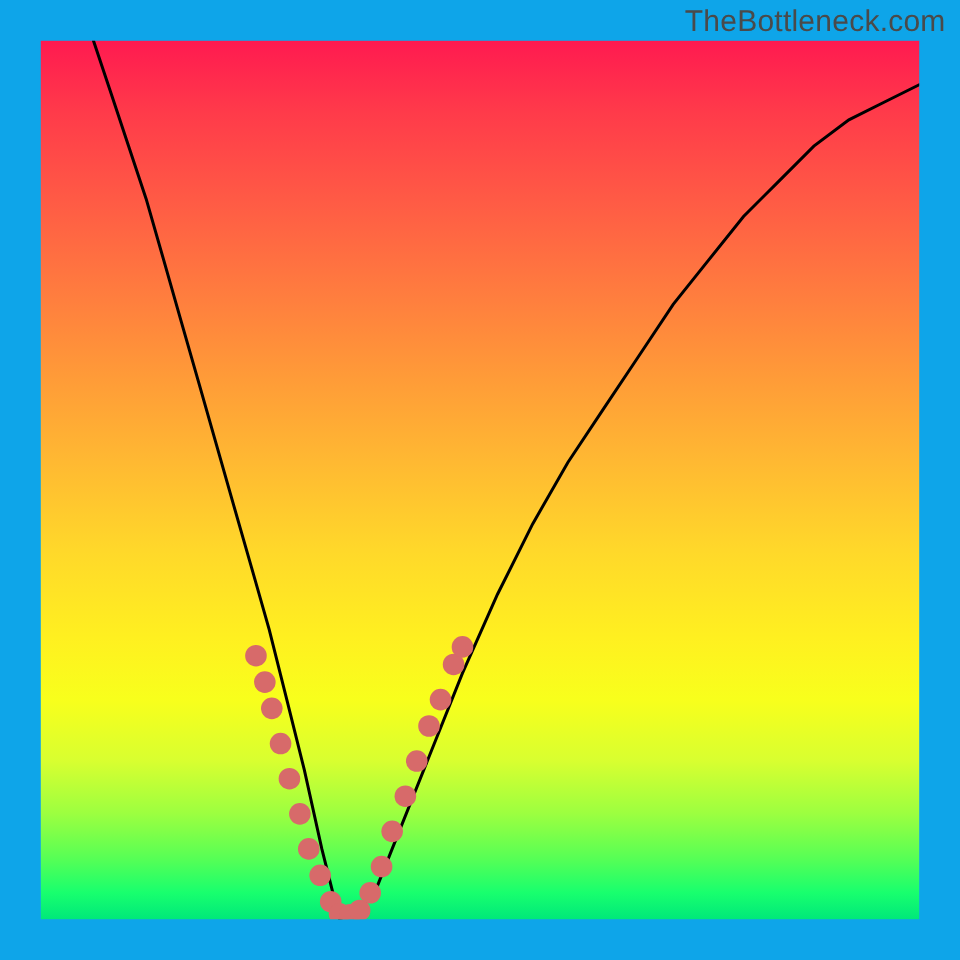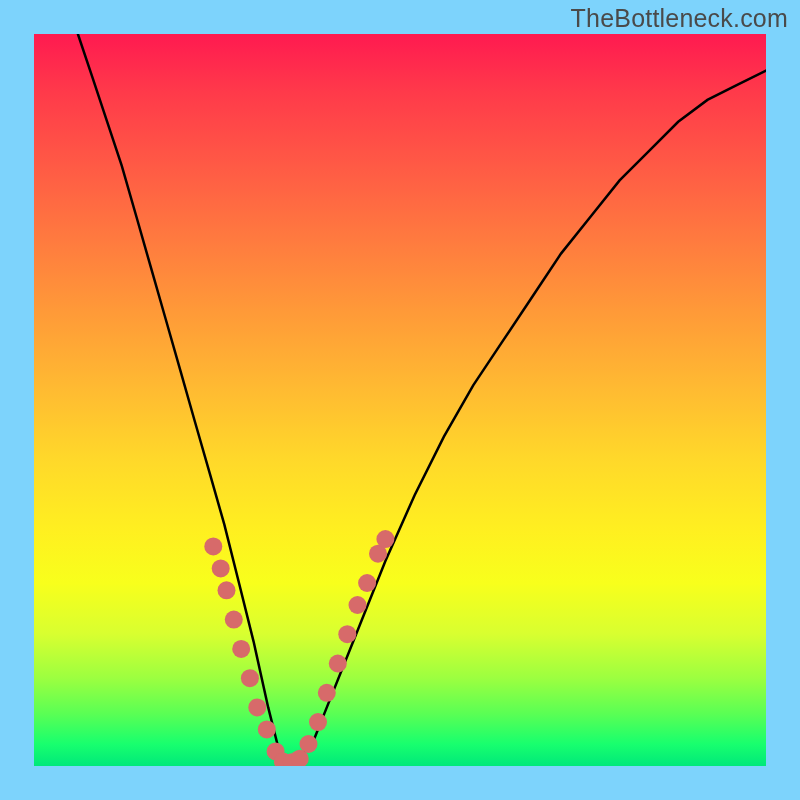--- a/index.html
+++ b/index.html
@@ -9,21 +9,21 @@
     height: 800px;
     background: #000;
     overflow: hidden;
     font-family: Arial, Helvetica, sans-serif;
   }
   .frame {
     position: absolute;
     left: 0; top: 0;
     width: 800px;
     height: 800px;
-    background: #7dd3fc;
+    background: #0ea5e9;
   }
   .plot-area {
     position: absolute;
     left: 34px;
     top: 34px;
     width: 732px;
     height: 732px;
     
     background: linear-gradient(to bottom,
       #ff1a50 0%,

